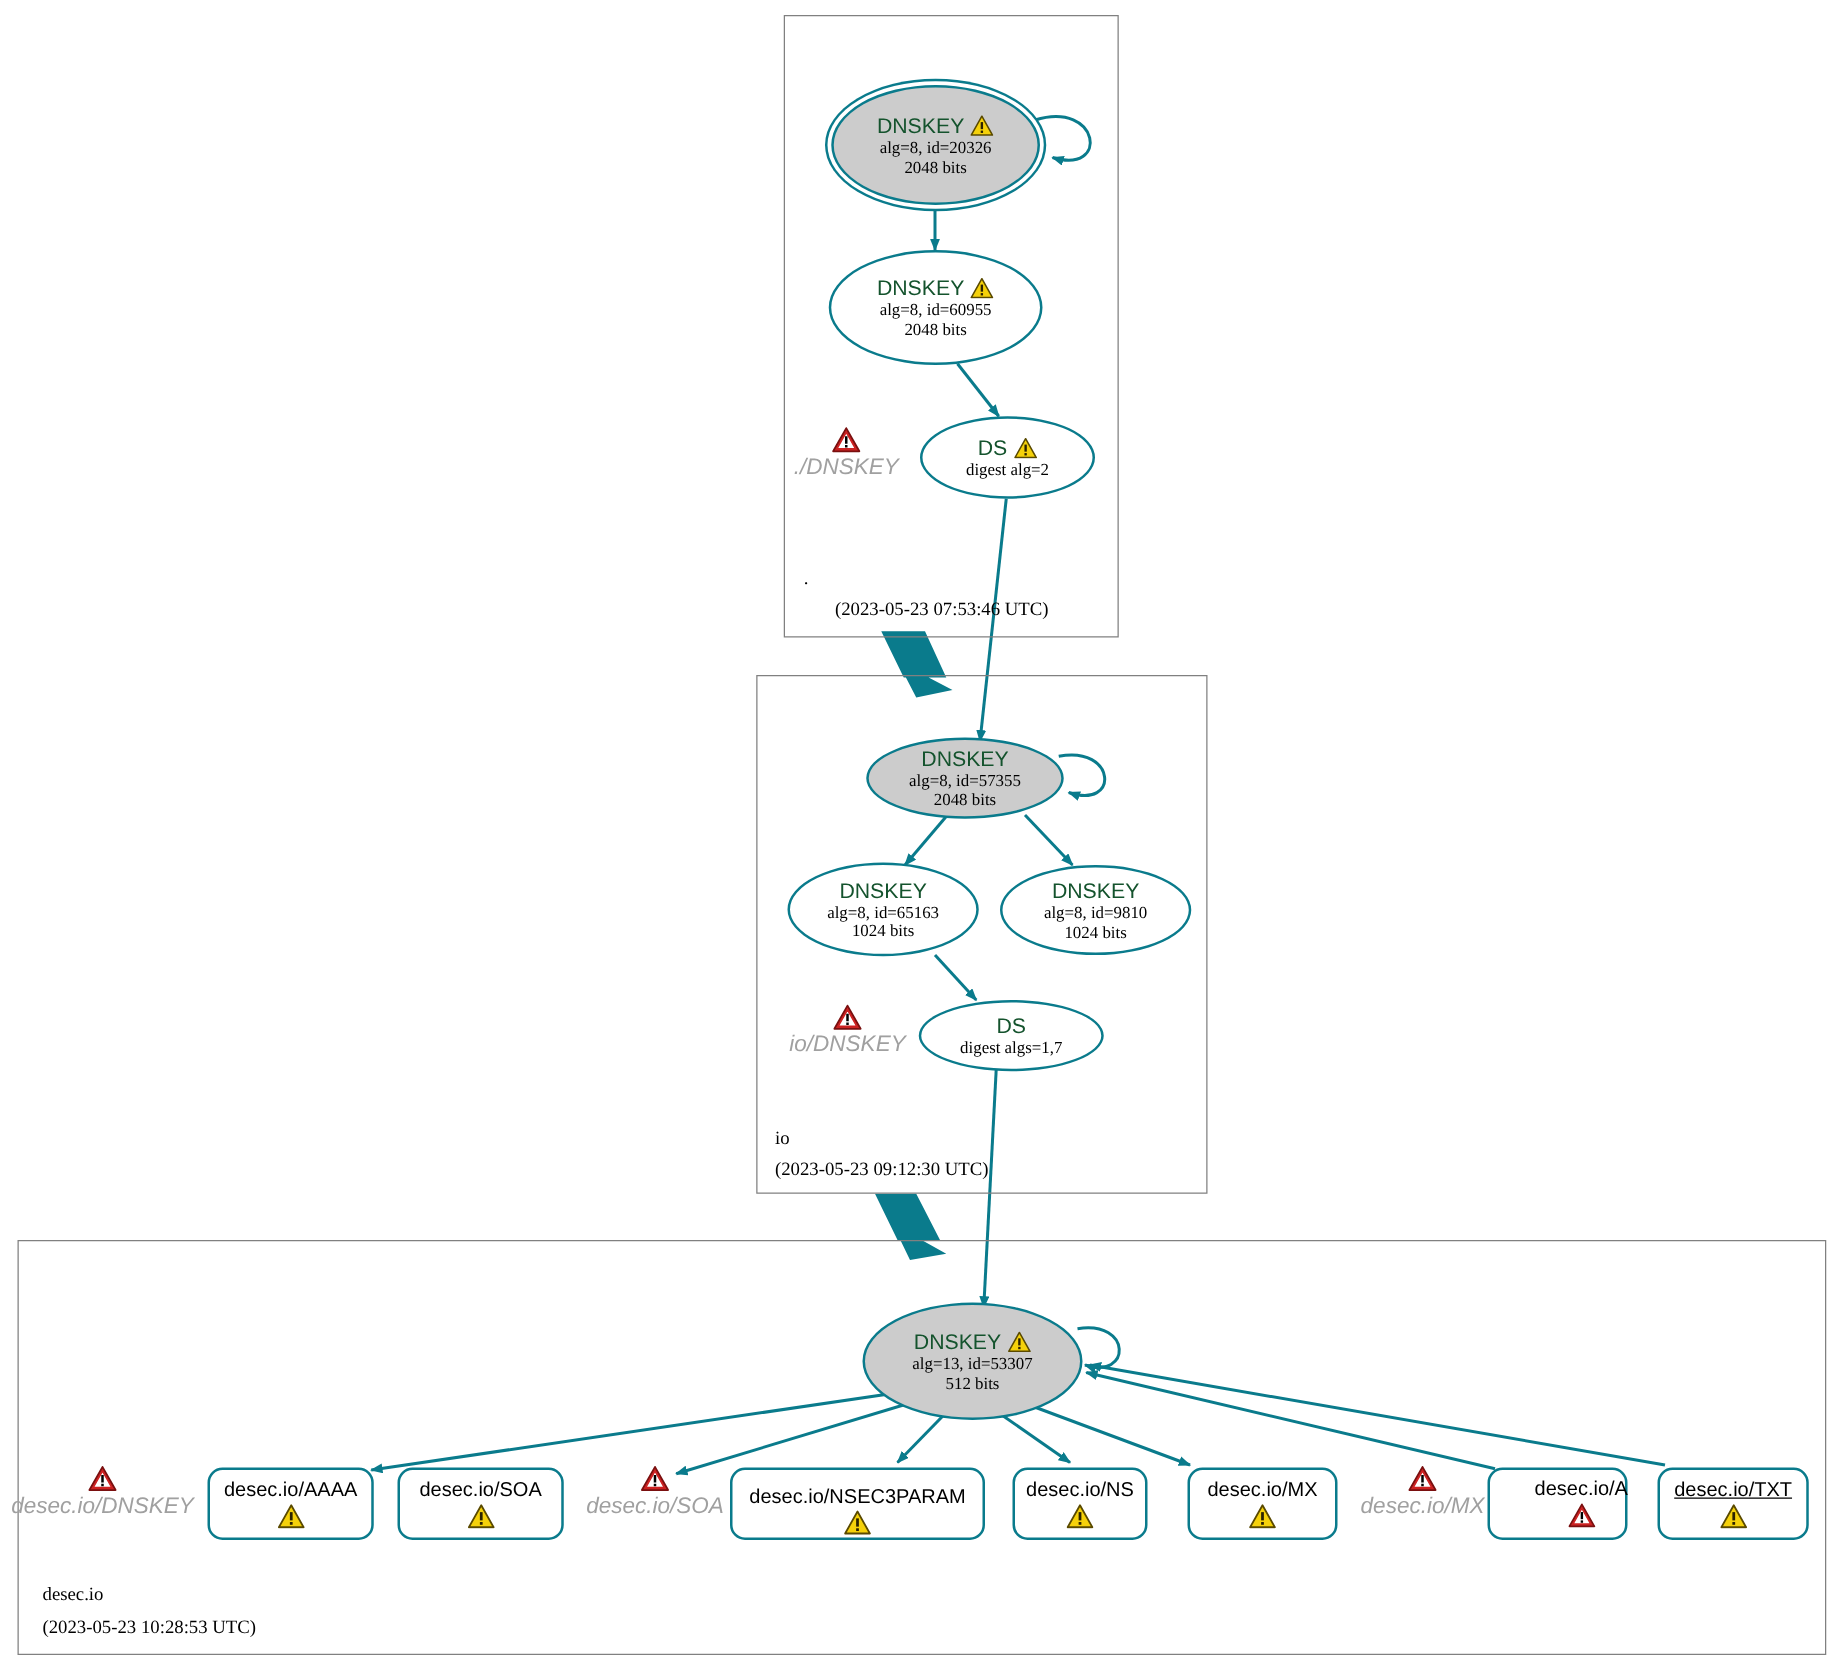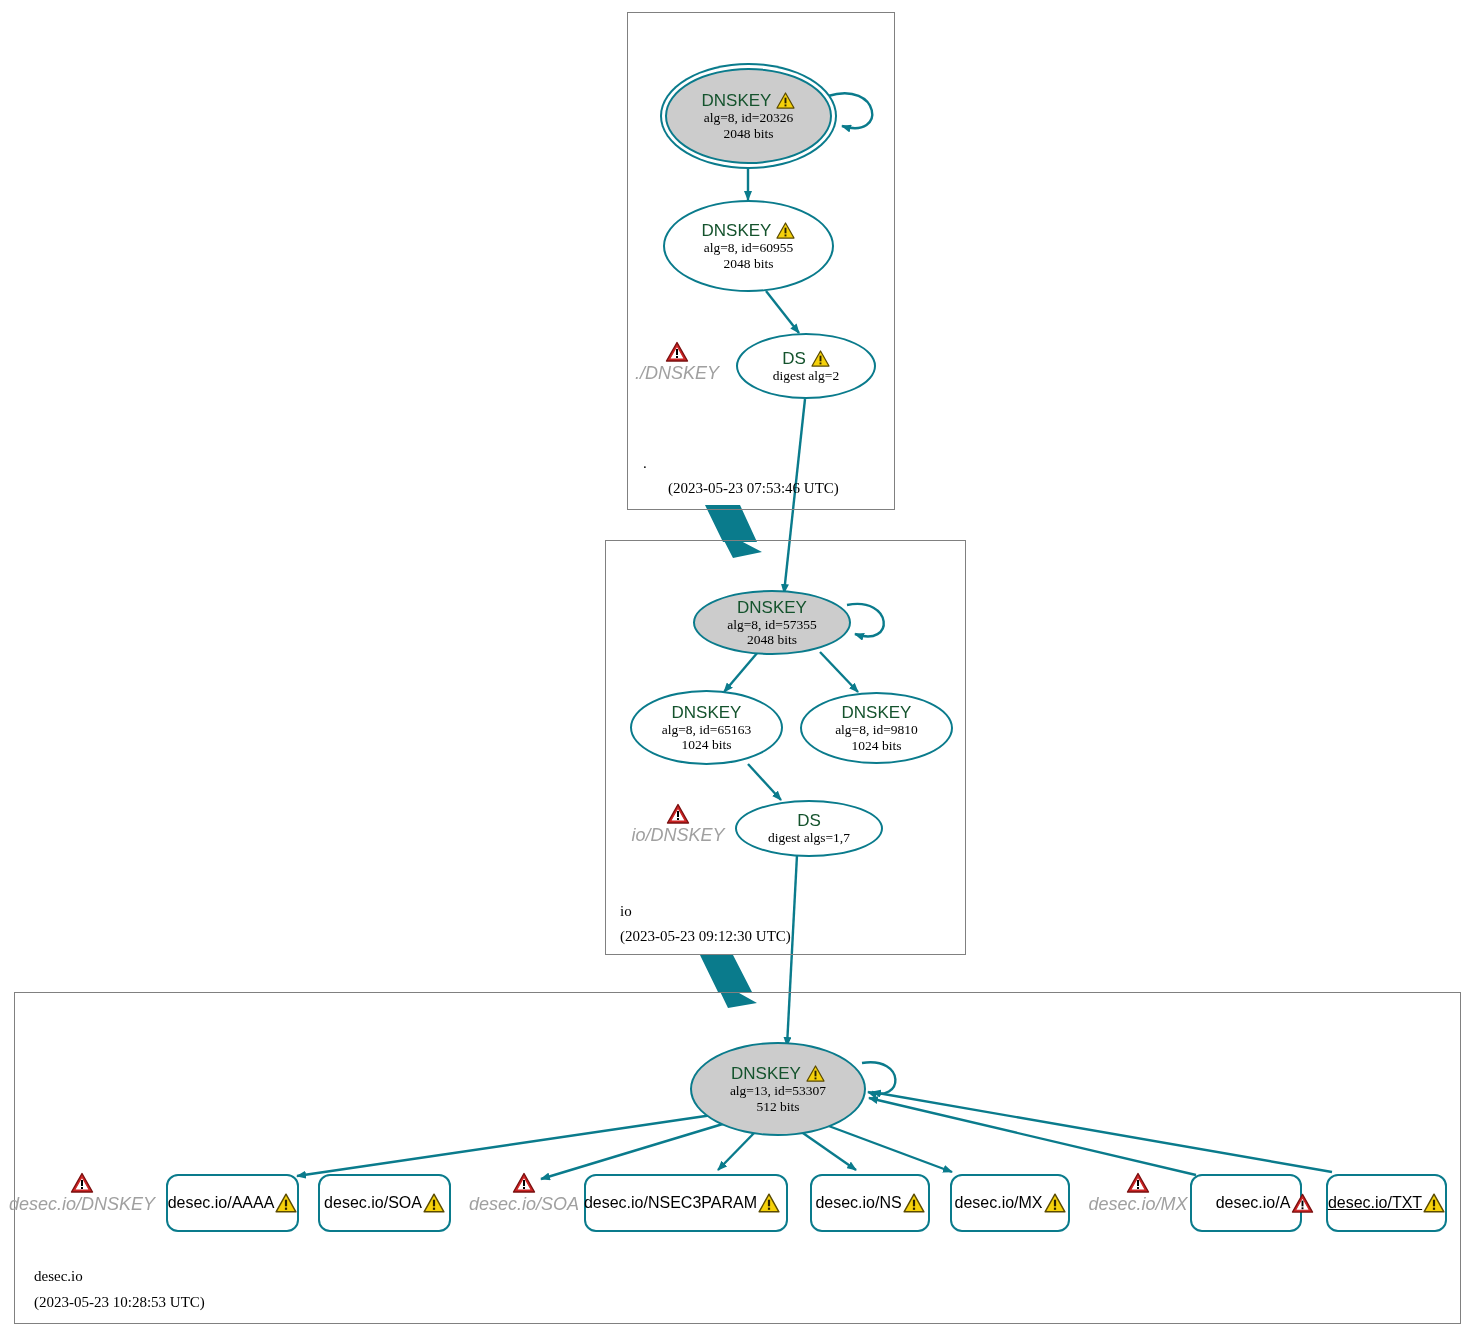--- a/index.html
+++ b/index.html
@@ -81,21 +81,21 @@
     white-space: nowrap;
   }
   
   .rrbox {
     position: absolute;
     box-sizing: border-box;
     border: 2px solid #0a7b8c;
     border-radius: 12px;
     background: #ffffff;
     display: flex;
-    flex-direction: row;
+    flex-direction: column;
     align-items: center;
     justify-content: center;
     gap: 1px;
     padding: 2px 6px;
   }
   .rrbox-label {
     font-family: "Liberation Sans", sans-serif;
     font-size: 16px;
     color: #000000;
     white-space: nowrap;
@@ -323,21 +323,21 @@
     <div class="rrbox-label">desec.io/NSEC3PARAM</div>
     <span class="warn">
       <svg width="22" height="20" viewBox="0 0 20 18">
         <path d="M10 1 L19 17 L1 17 Z" fill="#f5d10a" stroke="#5a4a00" stroke-width="1.3" stroke-linejoin="round"></path>
         <rect x="9" y="6" width="2" height="6" fill="#2b2200"></rect>
         <rect x="9" y="13.2" width="2" height="2" fill="#2b2200"></rect>
       </svg>
     </span>
   </div>
 
-  <div class="rrbox" style="left:810px; top:1174px; width:120px; height:58px;">
+  <div class="rrbox" style="left:810px; top:1174px; width:108px; height:58px;">
     <div class="rrbox-label">desec.io/NS</div>
     <span class="warn">
       <svg width="22" height="20" viewBox="0 0 20 18">
         <path d="M10 1 L19 17 L1 17 Z" fill="#f5d10a" stroke="#5a4a00" stroke-width="1.3" stroke-linejoin="round"></path>
         <rect x="9" y="6" width="2" height="6" fill="#2b2200"></rect>
         <rect x="9" y="13.2" width="2" height="2" fill="#2b2200"></rect>
       </svg>
     </span>
   </div>
 

